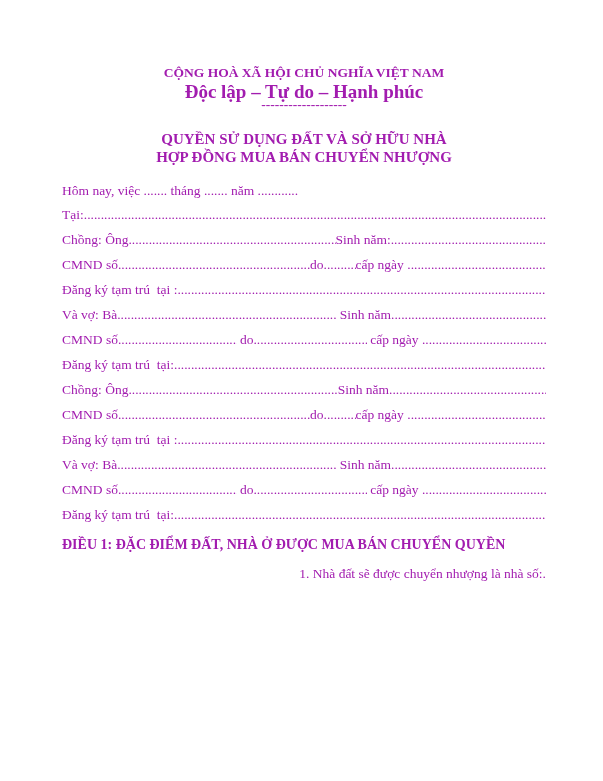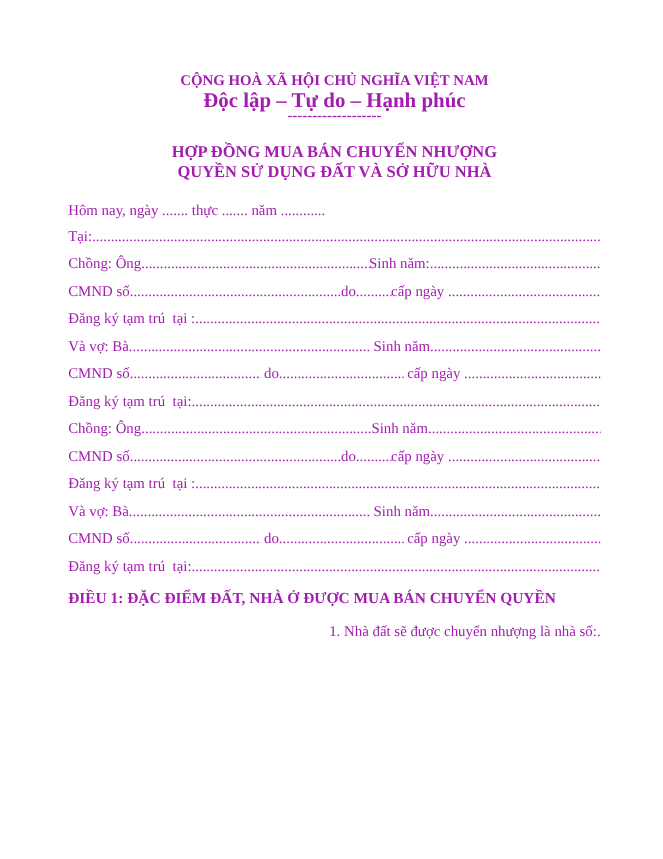--- a/index.html
+++ b/index.html
@@ -52,26 +52,26 @@
 <div class="page">
   <div class="content">
 
     <div class="hdr">
       <div class="nat">CỘNG HOÀ XÃ HỘI CHỦ NGHĨA VIỆT NAM</div>
       <div class="motto">Độc lập – Tự do – Hạnh phúc</div>
       <div class="sep">-------------------</div>
     </div>
 
     <div class="title">
+      <div>QUYỀN SỬ DỤNG ĐẤT VÀ SỞ HỮU NHÀ</div>
       <div>HỢP ĐỒNG MUA BÁN CHUYỂN NHƯỢNG</div>
-      <div>QUYỀN SỬ DỤNG ĐẤT VÀ SỞ HỮU NHÀ</div>
     </div>
 
     <div class="body">
-      <div class="line date-line">Hôm nay, ngày ....... thực ....... năm ............</div>
+      <div class="line date-line">Hôm nay, việc ....... tháng ....... năm ............</div>
 
       <div id="place-row">
           <div class="form-line">
             <span class="lbl">Tại:</span>
             <span class="fill" style="flex-grow: 100;">..........................................................................................................................................................................</span>
           </div>
         </div>
 
 
       <div id="sections">

